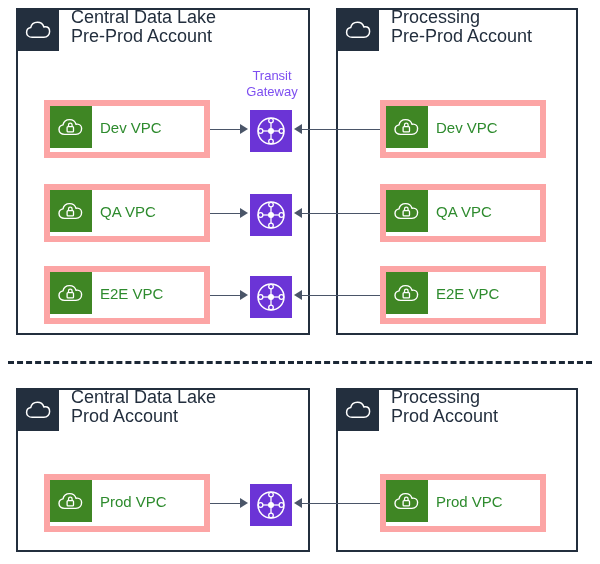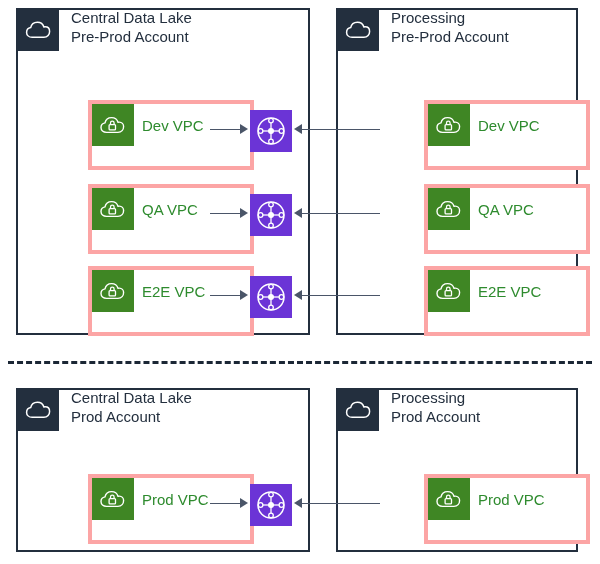--- a/index.html
+++ b/index.html
@@ -42,41 +42,40 @@
     background: #232f3e;
     flex: 0 0 42px;
     display: flex;
     align-items: center;
     justify-content: center;
   }
   .account-title {
     margin-left: 12px;
     margin-top: -1px;
     color: #232f3e;
-    font-size: 15px;
+    font-size: 18px;
     line-height: 19px;
     white-space: nowrap;
   }
   .account-title .line2 b {
     font-weight: normal;
   }
   .account-title .line1,
   .account-title .line2 {
     display: block;
   }
 
   
   .vpc-box {
     position: absolute;
     box-sizing: border-box;
-    border: 4px solid #fca5a5;
+    border: 6px solid #fca5a5;
     background: #ffffff;
     width: 166px;
-    height: 70px;
-    margin-left: 44px;
+    height: 58px;
   }
   .vpc-icon {
     position: absolute;
     left: 0;
     top: 0;
     width: 42px;
     height: 42px;
     background: #3f8624;
     display: flex;
     align-items: center;
@@ -234,20 +233,24 @@
     <div class="vpc-icon">
       <svg width="28" height="22" viewBox="0 0 28 22" aria-hidden="true">
         <path d="M7.6 18.4 C4.1 18.4 2.0 16.2 2.0 13.6 C2.0 11.2 3.7 9.3 6.0 8.9 C6.6 5.8 9.3 3.6 12.6 3.6 C15.6 3.6 18.2 5.6 19.0 8.3 C19.4 8.2 19.8 8.15 20.2 8.15 C22.9 8.15 24.6 10.2 24.6 12.6 C24.6 15.5 22.6 18.4 18.9 18.4 Z" fill="none" stroke="#ffffff" stroke-width="1.4" stroke-linejoin="round"></path>
         <rect x="10.1" y="10.6" width="6.4" height="5.2" rx="0.9" fill="none" stroke="#ffffff" stroke-width="1.3"></rect>
         <path d="M11.5 10.6 v-1.6 a1.8 1.8 0 0 1 3.6 0 v1.6" fill="none" stroke="#ffffff" stroke-width="1.3"></path>
       </svg>
     </div>
     <div class="vpc-label">E2E VPC</div>
   </div>
 
+  <div class="tgw-label" style="left:232px; top:68px; width:80px;">
+    <span>Transit</span>
+    <span>Gateway</span>
+  </div>
 
   <div class="line-h" style="left:210px; top:129px; width:30px;"></div>
   <div class="arrow-right" style="left:240px; top:124px;"></div>
   <div class="tgw" style="left:250px; top:110px;">
     <svg width="32" height="32" viewBox="0 0 32 32" aria-hidden="true">
       <circle cx="16" cy="16" r="13" fill="none" stroke="#ffffff" stroke-width="1.5"></circle>
       <line x1="16" y1="16" x2="16" y2="5" stroke="#ffffff" stroke-width="1.3"></line>
       <line x1="16" y1="16" x2="16" y2="27" stroke="#ffffff" stroke-width="1.3"></line>
       <line x1="16" y1="16" x2="5" y2="16" stroke="#ffffff" stroke-width="1.3"></line>
       <line x1="16" y1="16" x2="27" y2="16" stroke="#ffffff" stroke-width="1.3"></line>

